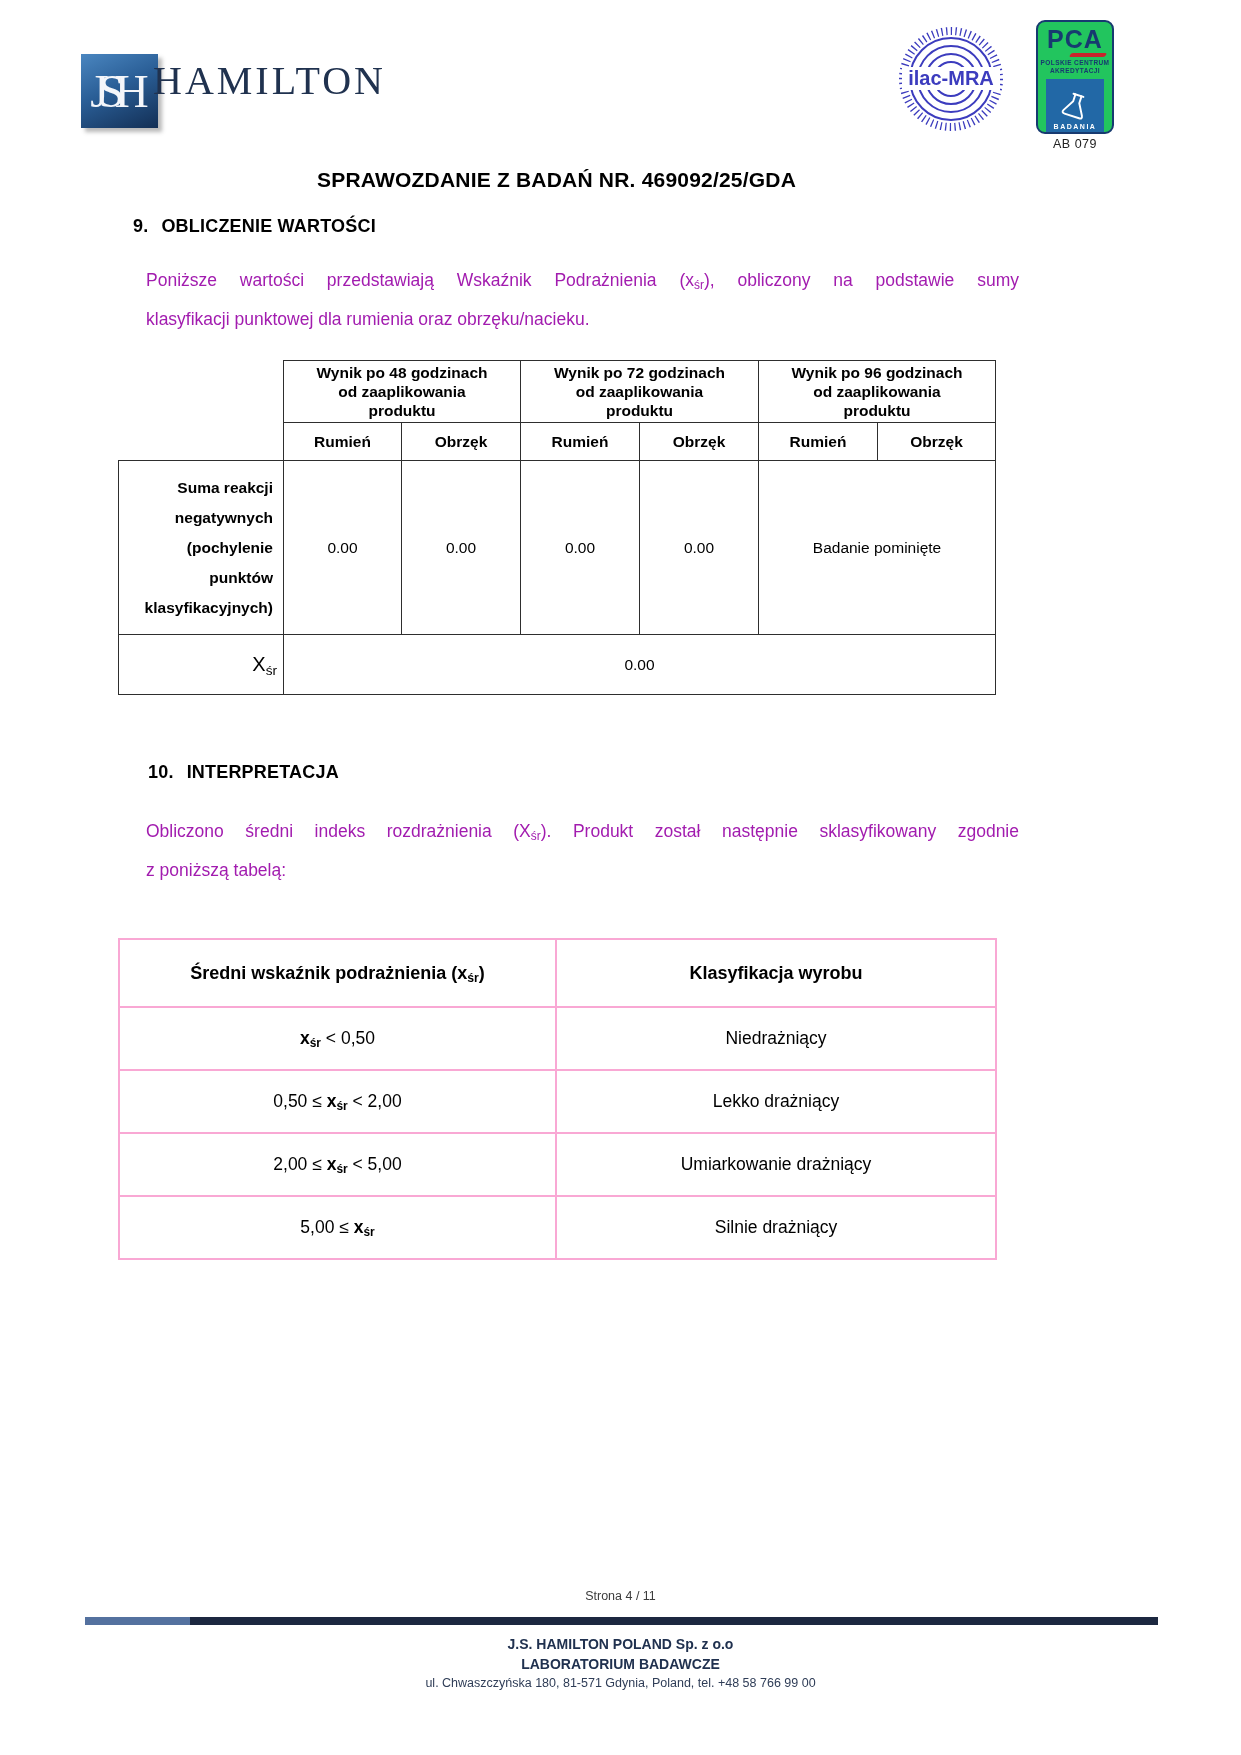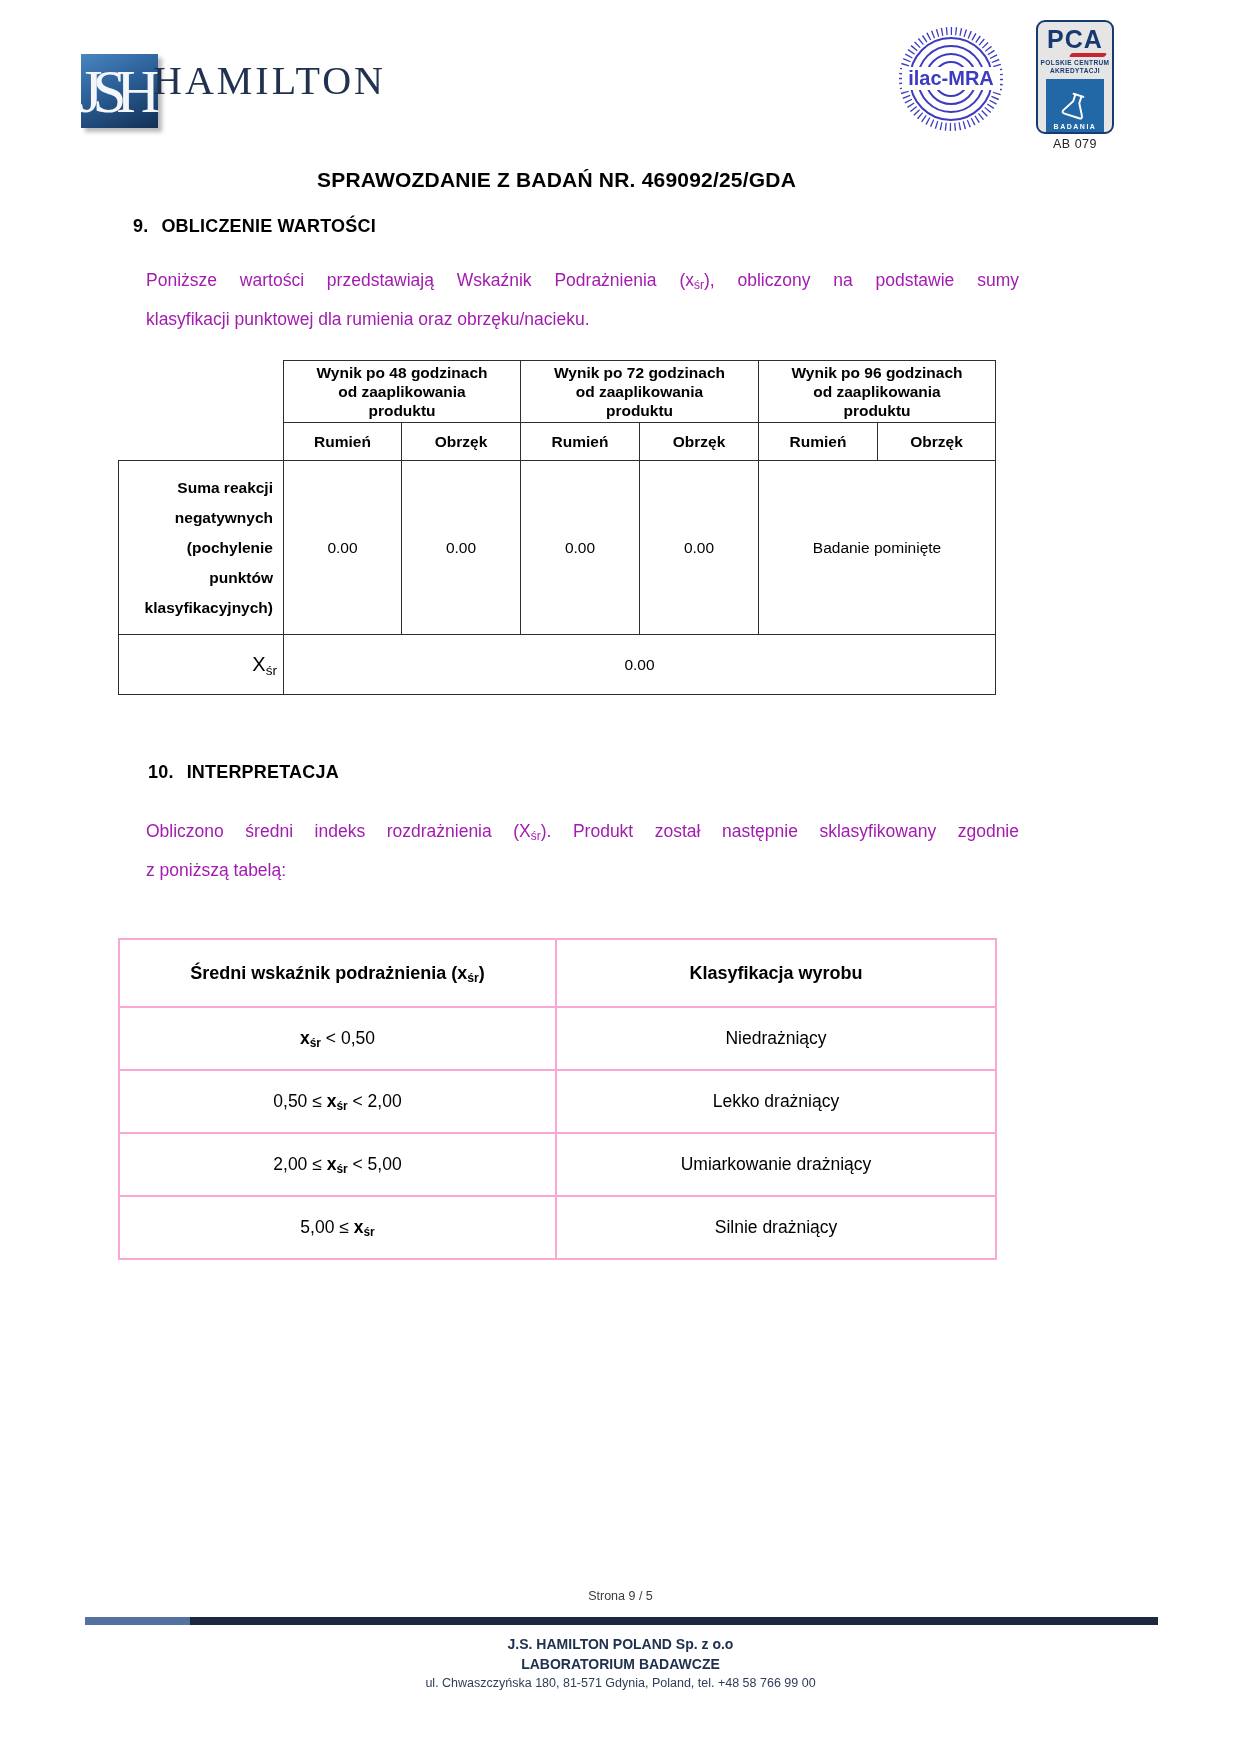--- a/index.html
+++ b/index.html
@@ -10,32 +10,32 @@
   }
   
   .jsh-logo{
     position:absolute;left:81px;top:54px;width:77px;height:74px;
     background:linear-gradient(155deg,#4a86c0 0%,#2a5e96 45%,#132f55 100%);
     box-shadow:4px 4px 4px rgba(100,100,100,.45);
     display:flex;align-items:center;justify-content:center;
   }
   .jsh-monogram{
     font-family:"Liberation Serif","DejaVu Serif",serif;color:#f4f6fa;
-    font-size:61px;letter-spacing:-10px;padding-right:10px;line-height:1;
+    font-size:47px;letter-spacing:-10px;padding-right:10px;line-height:1;
   }
   .brand-wordmark{
     position:absolute;left:153px;top:61px;
     font-family:"Liberation Serif","DejaVu Serif",serif;
     font-size:40px;color:#20324f;letter-spacing:3px;line-height:1;
   }
   .ilac-seal{position:absolute;left:895px;top:26px;width:112px;height:108px;}
   .pca-logo{position:absolute;left:1036px;top:20px;width:78px;text-align:center;}
   .pca-box{
     box-sizing:border-box;width:78px;height:114px;border:2px solid #173a70;
-    border-radius:9px;background:#e5e5e5;padding-top:5px;position:relative;overflow:hidden;
+    border-radius:9px;background:#22c55e;padding-top:5px;position:relative;overflow:hidden;
   }
   .pca-acronym{
     font-size:25px;font-weight:bold;color:#173a70;letter-spacing:1px;
     line-height:1;font-family:"Liberation Sans",sans-serif;
   }
   .pca-swoosh{width:36px;height:4px;background:#c9252c;margin:1px 6px 2px auto;
     transform:skewX(-28deg);border-radius:2px;}
   .pca-org{font-size:6.5px;font-weight:bold;color:#173a70;line-height:1.25;letter-spacing:.4px;}
   .pca-badge{
     width:58px;height:56px;background:#2268a6;margin:4px auto 0 auto;
@@ -211,19 +211,19 @@
       <td><span>2,00 ≤ </span><b><span>x</span><sub class="sb">śr</sub></b><span> &lt; 5,00</span></td>
       <td>Umiarkowanie drażniący</td>
     </tr>
     <tr>
       <td><span>5,00 ≤ </span><b><span>x</span><sub class="sb">śr</sub></b><span></span></td>
       <td>Silnie drażniący</td>
     </tr>
   </tbody>
     </table>
 
-  <div class="page-num">Strona 9 / 5</div>
+  <div class="page-num">Strona 4 / 11</div>
   <div class="footer-bar"></div>
   <div class="f-line f1">J.S. HAMILTON POLAND Sp. z o.o</div>
   <div class="f-line f2">LABORATORIUM BADAWCZE</div>
   <div class="f-line f3">ul. Chwaszczyńska 180, 81-571 Gdynia, Poland, tel. +48 58 766 99 00</div>
 
 </div>
 
 </body></html>

